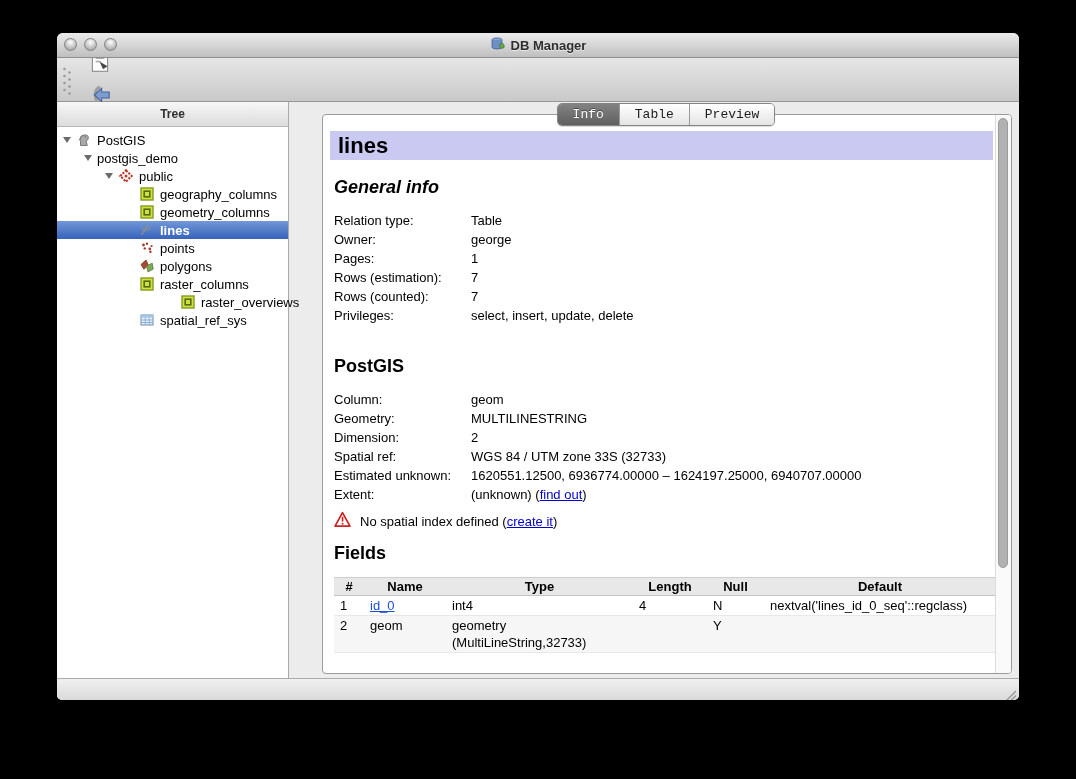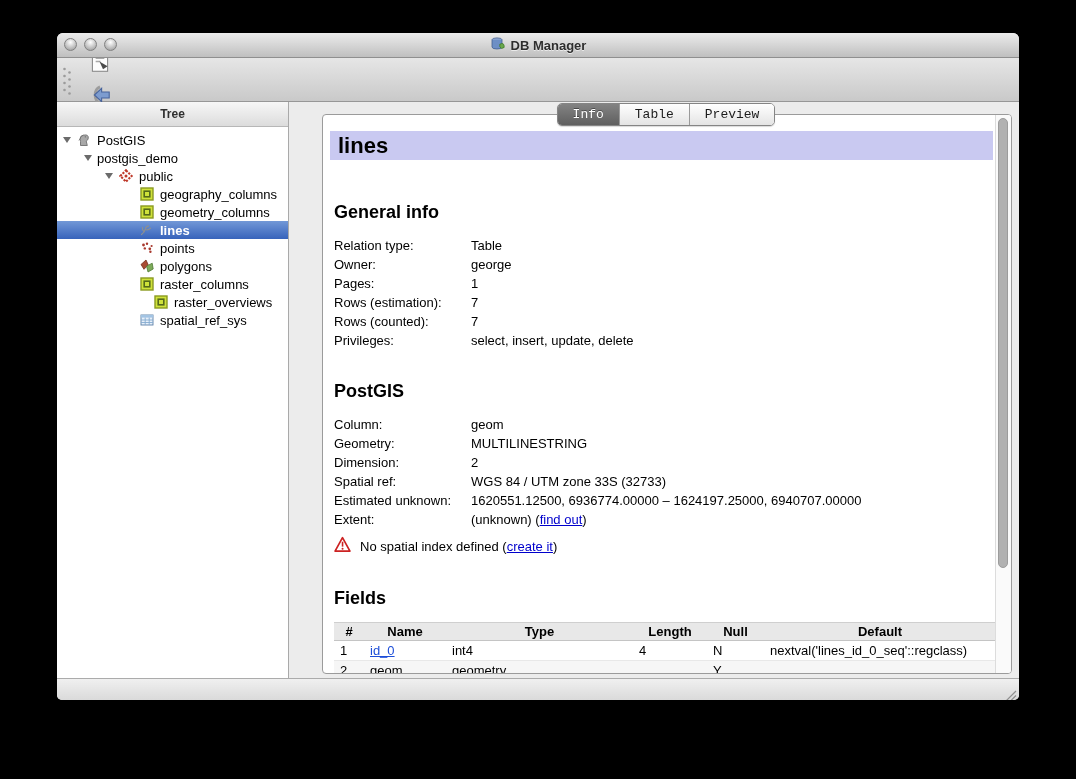--- a/index.html
+++ b/index.html
@@ -56,22 +56,22 @@
     border:1px solid #9b9b9b;border-radius:4px;overflow:hidden;}
   .content{position:absolute;left:0;top:0;right:15px;bottom:0;overflow:hidden;
     padding:16px 0 0 7px;font-size:13px;color:#000;}
   .vscroll{position:absolute;right:0;top:0;bottom:0;width:15px;background:#fafafa;
     border-left:1px solid #dcdcdc;}
   .vthumb{position:absolute;left:2px;top:3px;width:10px;height:450px;background:#b1b1b1;
     border-radius:5px;border:1px solid #9c9c9c;box-sizing:border-box;}
   .page-title{height:29px;line-height:29px;background:#c9c9f1;font-size:22px;font-weight:bold;
     padding-left:8px;margin-right:3px;}
   h2.sec{font-size:18px;font-weight:bold;margin:30px 0 13px 4px;line-height:22px;}
-  h2.sec.first{margin-top:41px;}
-  h2.sec.fields{margin-top:32px;}
+  h2.sec.first{margin-top:16px;font-style:italic;}
+  h2.sec.fields{margin-top:12px;}
   .kv-row{display:flex;height:19px;line-height:19px;padding-left:4px;}
   .kv-lbl{width:137px;flex:0 0 137px;}
   .kv-val{flex:1;white-space:nowrap;}
   a.blue-link{color:#0000cc;text-decoration:underline;cursor:pointer;}
   .warning-row{display:flex;align-items:center;gap:9px;margin:8px 0 0 4px;height:18px;}
   .warning-row svg{width:17px;height:17px;}
   
   table.fields{border-collapse:collapse;margin:13px 0 0 4px;width:662px;font-size:13px;
     table-layout:fixed;}
   table.fields th{background:#e8e8e8;border-top:1px solid #cfcfcf;border-bottom:1px solid #c4c4c4;
@@ -244,21 +244,21 @@
             <div class="tree-row" style="padding-left: 69px;">
               <span class="twisty"></span>
               <span class="tree-icon">
                 <svg viewBox="0 0 16 16">
                   <rect x="2" y="2" width="12" height="12" fill="#cfe23a" stroke="#8a9a20" stroke-width="1.4"></rect>
                   <rect x="5.2" y="5.2" width="5.6" height="5.6" fill="none" stroke="#55691a" stroke-width="1.6"></rect>
                 </svg>
               </span>
               <span class="tree-label">raster_columns</span>
             </div>
-            <div class="tree-row" style="padding-left: 83px;">
+            <div class="tree-row" style="padding-left: 110px;">
               <span class="twisty"></span>
               <span class="tree-icon">
                 <svg viewBox="0 0 16 16">
                   <rect x="2" y="2" width="12" height="12" fill="#cfe23a" stroke="#8a9a20" stroke-width="1.4"></rect>
                   <rect x="5.2" y="5.2" width="5.6" height="5.6" fill="none" stroke="#55691a" stroke-width="1.6"></rect>
                 </svg>
               </span>
               <span class="tree-label">raster_overviews</span>
             </div>
             <div class="tree-row" style="padding-left: 69px;">

